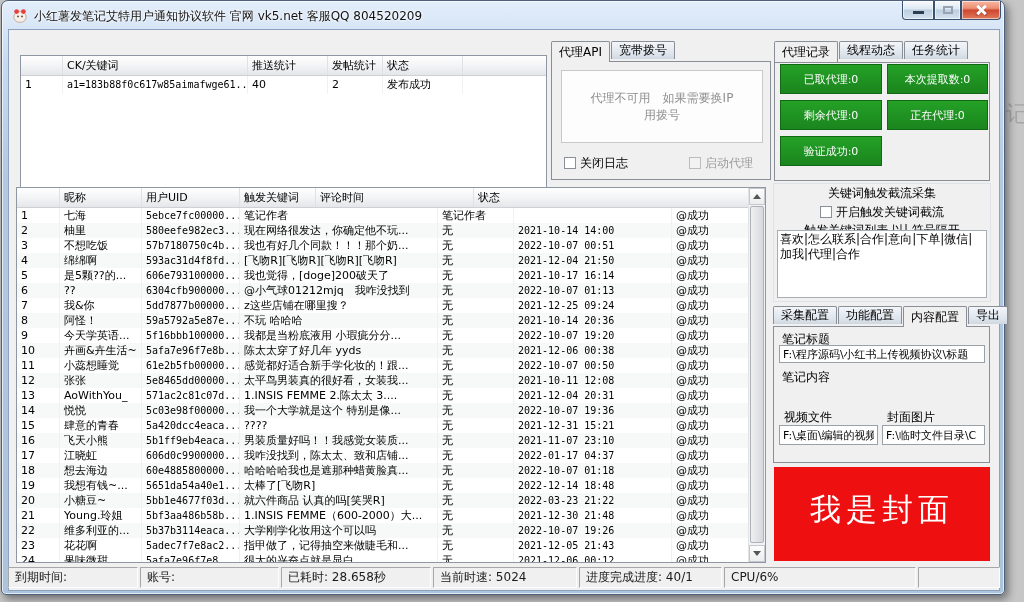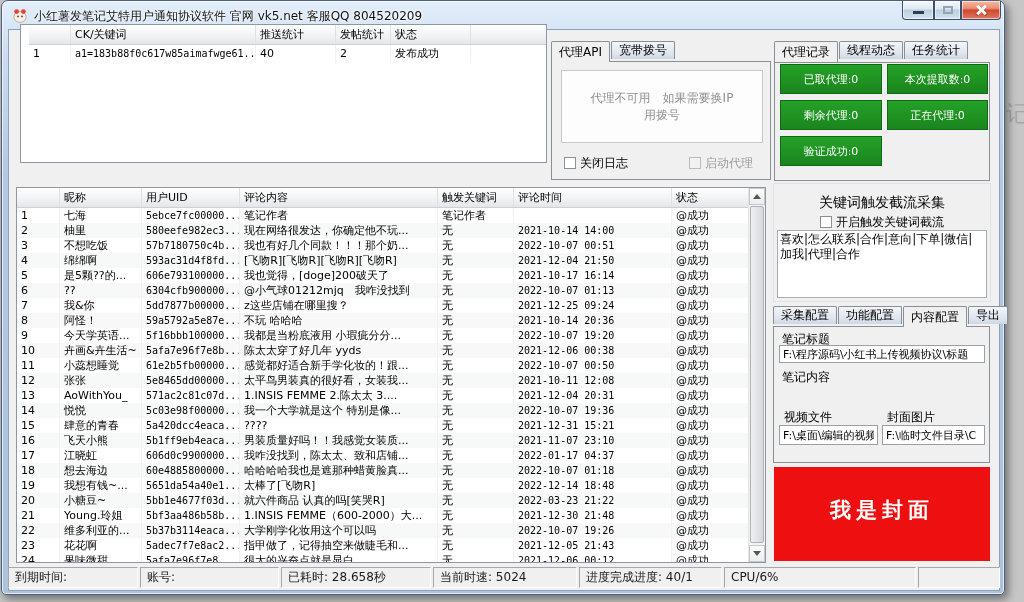--- a/index.html
+++ b/index.html
@@ -78,35 +78,35 @@
 
   
   .stat-grid { position:absolute; left:778px; top:63px; display:grid;
     grid-template-columns:102px 101px; gap:6px 5px; }
   .gbtn { height:30px; background:linear-gradient(#24a127,#1b851e); border:1px solid #116914;
     color:#fff; font-size:11px; display:flex; align-items:center; justify-content:center; white-space:nowrap; }
 
   
   .kw-group { position:absolute; left:771px; top:182px; width:218px; height:119px;
     border:1px solid #dfe3e8; background:#f0f0f0; text-align:center; }
-  .kw-title { font-size:14px; margin-top:10px; }
+  .kw-title { font-size:12px; margin-top:1px; }
   .kw-cbrow { font-size:12px; margin-top:2px; }
   .kw-listlabel { font-size:12px; margin-top:1px; }
   .kw-area { position:absolute; left:3px; top:46px; width:210px; height:68px; background:#fff;
     border:1px solid #a8adb4; font-size:12px; line-height:15px; text-align:left; padding:1px 2px;
     overflow:hidden; word-break:break-all; }
 
   
   .cfg-panel { position:absolute; left:771px; top:325px; width:217px; height:137px;
     background:#f0f0f0; border:1px solid #8a8e97; }
   .cfg-panel .lbl { position:absolute; }
 
   .red-box { position:absolute; left:772px; top:466px; width:216px; height:94px; background:#ee1010;
     display:flex; align-items:center; justify-content:center; }
-  .red-box span { color:#fff; font-size:21px; font-weight:bold; letter-spacing:5px;
+  .red-box span { color:#fff; font-size:31px; font-weight:normal; letter-spacing:5px;
     transform:translateY(-4px); white-space:nowrap; }
 
   
   .notice-box { position:absolute; left:9px; top:8px; width:202px; height:73px; background:#fdfdfd;
     border:1px solid #c8c8c8; display:flex; align-items:center; justify-content:center;
     font-size:12px; color:#8f8f8f; text-align:center; padding:0 22px; }
 
   
   .sbar { position:absolute; left:6px; top:566px; width:992px; height:21px; display:flex; gap:2px; }
   .sseg { border:1px solid; border-color:#a7a7a7 #fdfdfd #fdfdfd #a7a7a7; background:#f0f0f0;
@@ -139,21 +139,21 @@
     <div class="winbtn max">
         <span class="glyph-max"></span>
       </div>
     <div class="winbtn close">
         <span class="glyph-close"></span>
       </div>
   </div>
 
   <div class="content-bg"></div>
 
-  <div class="table" style="left:18px;top:23px;width:527px;height:139px;padding-left:8px;">
+  <div class="table" style="left:18px;top:54px;width:527px;height:139px;">
     <div class="thead">
       <span class="th ckc0"></span>
       <span class="th ckc1">CK/关键词</span>
       <span class="th ckc2">推送统计</span>
       <span class="th ckc3">发帖统计</span>
       <span class="th ckc4">状态</span>
       <span class="th ckc5"></span>
     </div>
     <div class="ck-row">
       <span class="c ckc0">1</span>
@@ -220,21 +220,20 @@
 
   <div class="red-box">
     <span>我是封面</span>
   </div>
 
   <div class="table" style="left:14px;top:186px;width:750px;height:376px;">
     <div class="thead" style="margin-right:17px;">
       <span class="th cc0"></span>
       <span class="th cc1">昵称</span>
       <span class="th cc2">用户UID</span>
-      <span class="th cc3">评论内容</span>
       <span class="th cc4">触发关键词</span>
       <span class="th cc5">评论时间</span>
       <span class="th cc6">状态</span>
     </div>
     <div style="margin-right:17px;">
 
         <div class="row">
           <span class="c cc0">1</span>
           <span class="c cc1">七海</span>
           <span class="c cc2 mono">5ebce7fc00000...</span>

